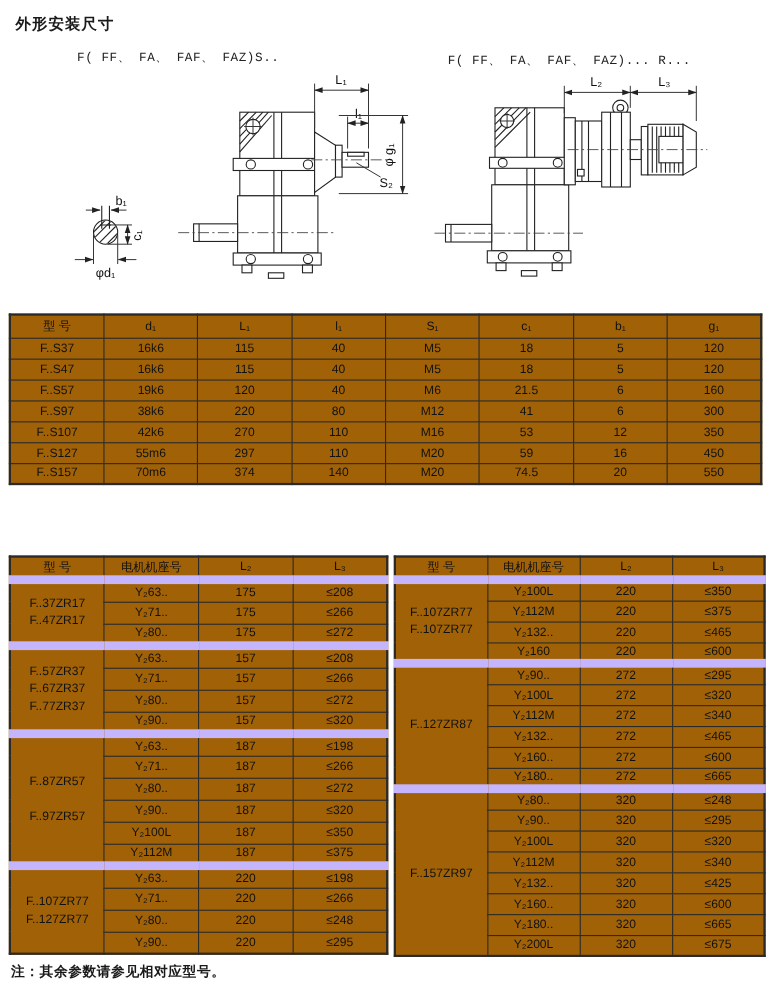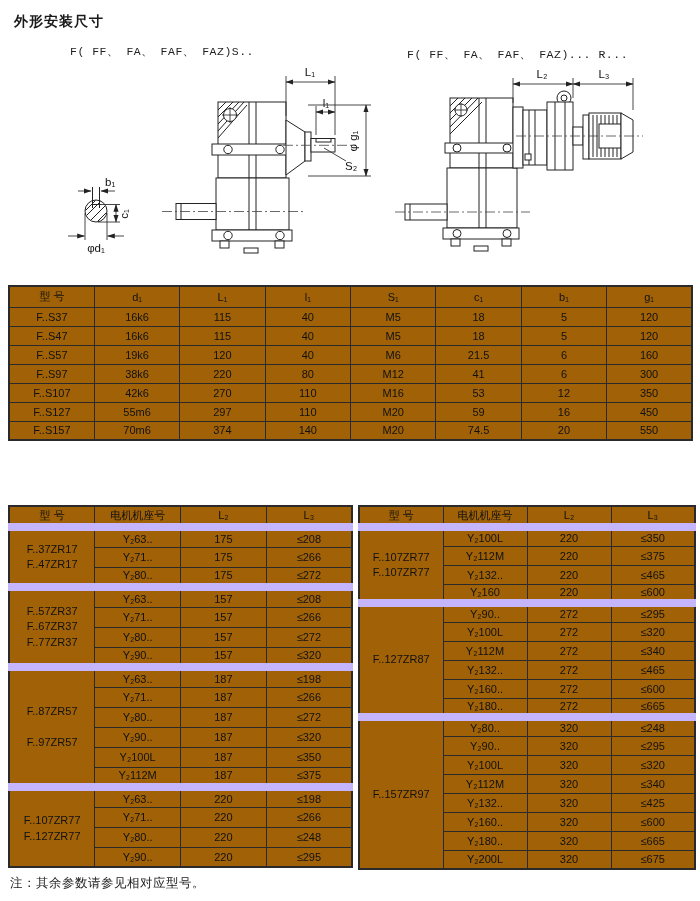--- a/index.html
+++ b/index.html
@@ -24,21 +24,21 @@
           font-size:11px; text-align:center; color:#111; border:2px solid #2a2a2a; }
   th,td { border:1px solid #2a2a2a; font-weight:normal; padding:0 2px; vertical-align:middle; }
   #tMain { left:8px;  top:285px; width:685px; }
   #tMain th { height:21px; } #tMain td { height:19px; }
   #tLeft { left:8px;  top:505px; width:345px; }
   #tLeft th { height:21px; } #tLeft td { height:20px; }
   #tRight { left:358px; top:505px; width:338px; }
   #tRight th { height:21px; } #tRight td { height:19px; }
   td.model { white-space:pre-line; line-height:1.4; }
   tr.gstart td { border-top:8px solid #c4b5fd;margin-top:36px; }
-  .note { position:absolute; left:10px; top:875px; font-size:12.5px; font-weight:normal; letter-spacing:.5px; }
+  .note { position:absolute; left:10px; top:875px; font-size:12.5px; font-weight:bold; letter-spacing:.5px; }
 </style>
 </head>
 <body>
 
 <div class="title">外形安装尺寸</div>
 <div class="caption cap-l">F( FF、 FA、 FAF、 FAZ)S..</div>
 <div class="caption cap-r">F( FF、 FA、 FAF、 FAZ)... R...</div>
 
 <svg id="svgL" class="draw" width="322" height="222" viewBox="0 0 322 222">
   <defs>

